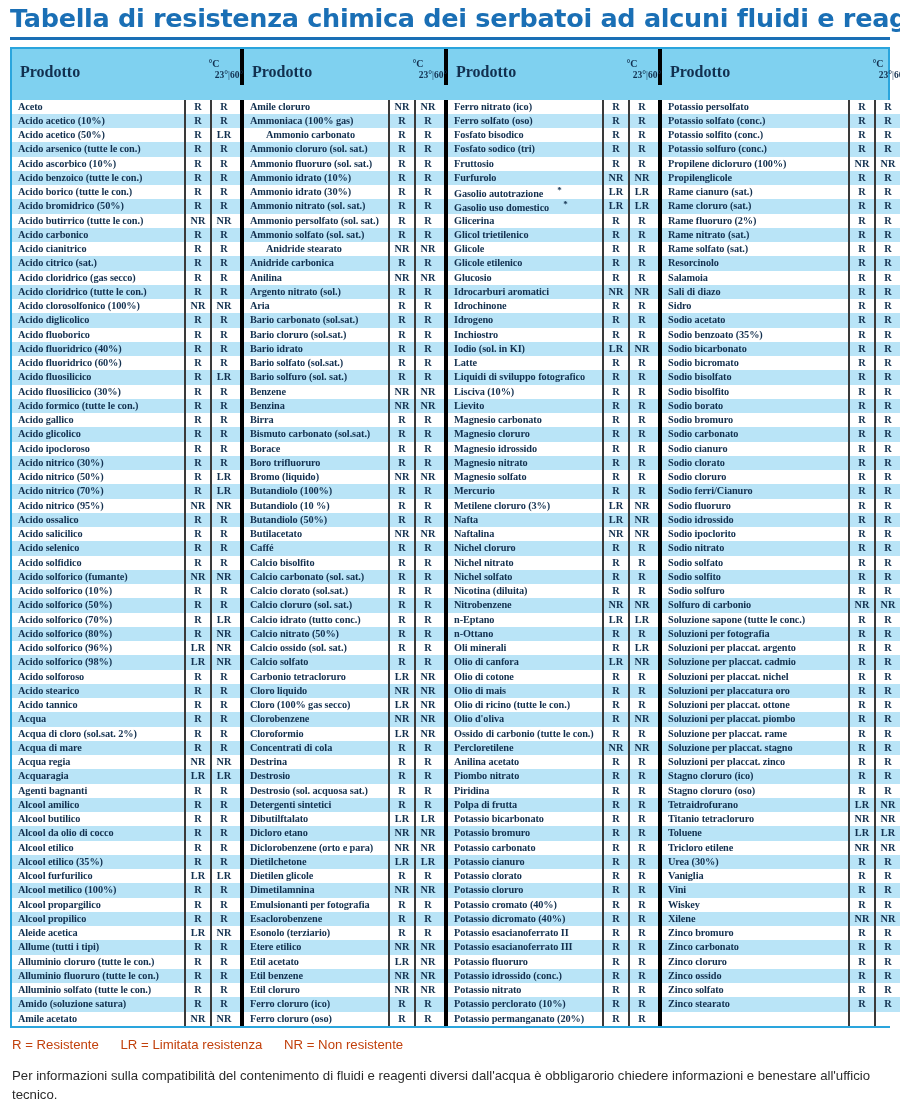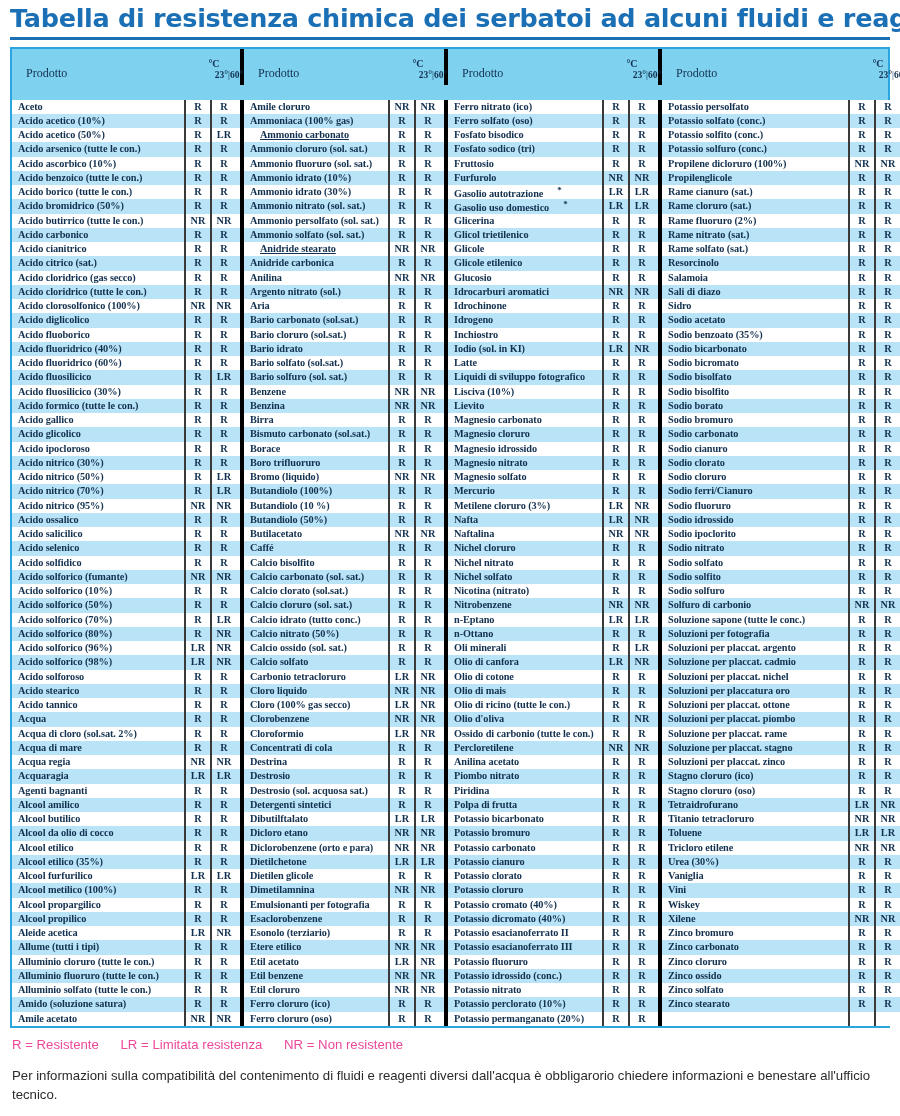--- a/index.html
+++ b/index.html
@@ -54,24 +54,24 @@
   }
   .head-cell {
     position: relative;
     display: flex;
     align-items: flex-end;
     box-sizing: border-box;
     padding: 0 0 4px 0;
   }
   .head-cell .hc-prod {
     font-family: "Liberation Serif", serif;
-    font-weight: normal;
-    font-size: 12px;
+    font-weight: bold;
+    font-size: 16px;
     color: #12304f;
-    padding-left: 14px;
+    padding-left: 8px;
     flex: 1 1 auto;
     white-space: nowrap;
   }
   .hc-temps {
     position: relative;
     width: 52px;
     flex: 0 0 52px;
     text-align: center;
     font-family: "Liberation Serif", serif;
     font-weight: bold;
@@ -128,21 +128,21 @@
     font-family: "Liberation Serif", serif;
     font-weight: bold;
     font-size: 10.3px;
     color: #12304f;
     padding-left: 6px;
     white-space: nowrap;
     overflow: hidden;
     line-height: 14px;
     letter-spacing: -0.1px;
   }
-  .cell-name.indent { padding-left: 16px; text-decoration: underline; }
+  .cell-name.indent { padding-left: 22px; }
   .star {
     font-size: 9px;
     padding-left: 14px;
     vertical-align: super;
   }
   .ratings {
     flex: 0 0 52px;
     width: 52px;
     display: flex;
     align-items: stretch;
@@ -162,21 +162,21 @@
     background: #3a3a3a;
     flex: 0 0 2px;
   }
   .vrule.left { margin-right: 0; }
   .tail-pad { flex: 0 0 4px; }
 
   
   .legend {
     margin: 9px 12px 0 12px;
     font-size: 13.2px;
-    color: #ec4899;
+    color: #c2410c;
     font-family: "Liberation Sans", sans-serif;
   }
   .legend span { margin-right: 18px; }
   .notes {
     margin: 14px 12px 0 12px;
     font-size: 13.2px;
     color: #2b2b2b;
     line-height: 1.45;
   }
   .notes p { margin: 0 0 12px 0; max-width: 880px; }
@@ -1882,21 +1882,21 @@
           <div class="cell-name">Nichel solfato</div>
           <div class="ratings">
             <div class="vrule left"></div>
             <div class="rate">R</div>
             <div class="vrule"></div>
             <div class="rate">R</div>
           </div>
           <div class="tail-pad"></div>
         </div>
         <div class="row plain">
-          <div class="cell-name">Nicotina (nitrato)</div>
+          <div class="cell-name">Nicotina (diluita)</div>
           <div class="ratings">
             <div class="vrule left"></div>
             <div class="rate">R</div>
             <div class="vrule"></div>
             <div class="rate">R</div>
           </div>
           <div class="tail-pad"></div>
         </div>
         <div class="row alt">
           <div class="cell-name">Nitrobenzene</div>

